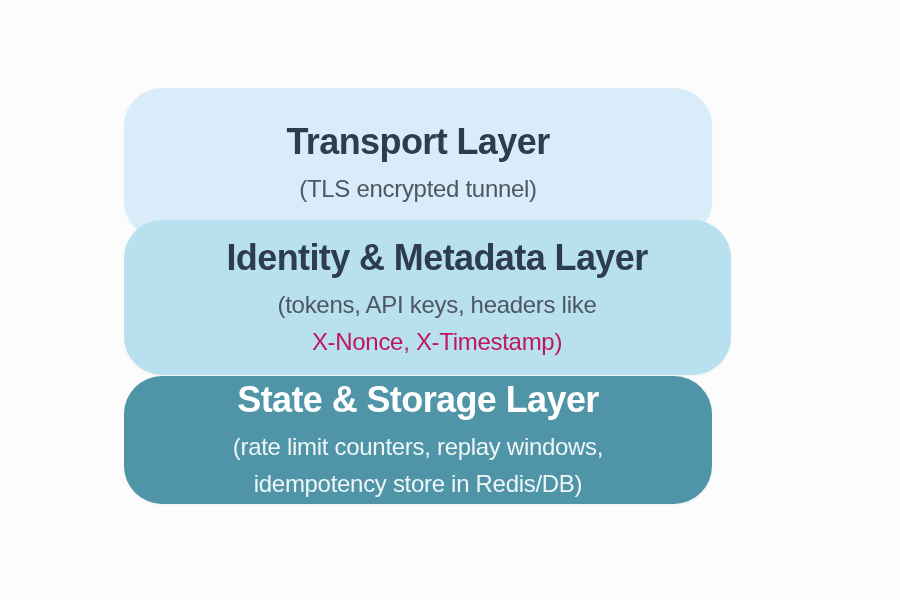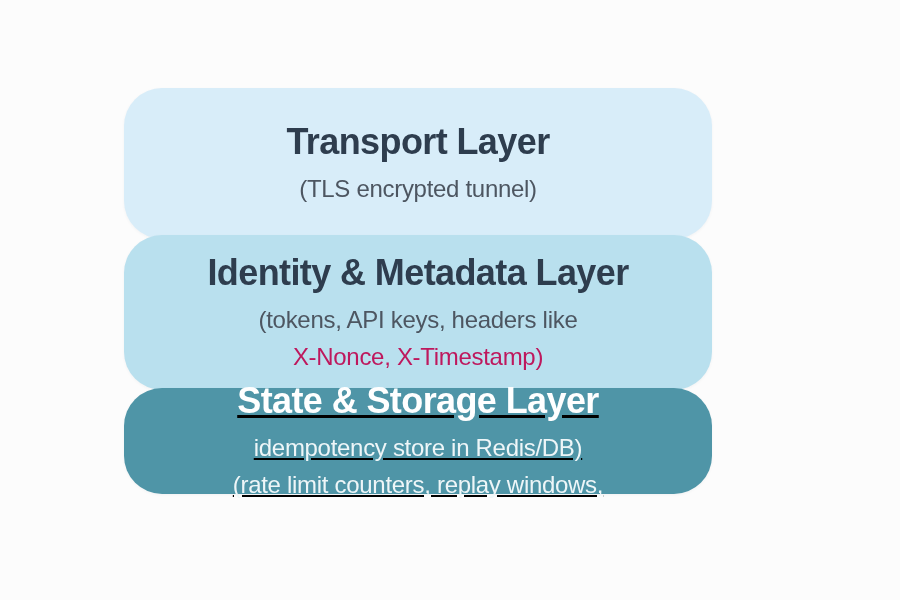--- a/index.html
+++ b/index.html
@@ -23,22 +23,22 @@
     border-radius: 38px;
     display: flex;
     flex-direction: column;
     align-items: center;
     justify-content: center;
     text-align: center;
     row-gap: 6px;
     box-shadow: 0 1px 3px rgba(30, 60, 80, 0.05);
   }
   .layer-box.layer-1 { top: 62px;  height: 151px; }
-  .layer-box.layer-2 { top: 235px; height: 155px; }
-  .layer-box.layer-3 { top: 388px; height: 106px; text-decoration: underline; }
+  .layer-box.layer-2 { top: 220px; height: 155px; padding-left: 19px; }
+  .layer-box.layer-3 { top: 376px; height: 128px; }
   .layer-title {
     font-size: 36px;
     font-weight: 700;
     letter-spacing: -0.6px;
     line-height: 44px;
   }
   .layer-subtitle {
     font-size: 24px;
     font-weight: 400;
     letter-spacing: -0.3px;
@@ -59,18 +59,18 @@
     <div class="layer-title" style="color: rgb(46, 61, 78);">Identity &amp; Metadata Layer</div>
     <div>
       <div class="layer-subtitle" style="color: rgb(77, 86, 97);">(tokens, API keys, headers like</div>
       <div class="layer-subtitle" style="color: #be185d;">X-Nonce, X-Timestamp)</div>
     </div>
   </div>
 
   <div class="layer-box layer-3" style="background-color: rgb(79, 149, 167);">
     <div class="layer-title" style="color: rgb(255, 255, 255);">State &amp; Storage Layer</div>
     <div>
+      <div class="layer-subtitle" style="color: rgb(238, 246, 248);">(rate limit counters, replay windows,</div>
       <div class="layer-subtitle" style="color: rgb(238, 246, 248);">idempotency store in Redis/DB)</div>
-      <div class="layer-subtitle" style="color: rgb(238, 246, 248);">(rate limit counters, replay windows,</div>
     </div>
   </div>
 
 </div>
 
 </body></html>

